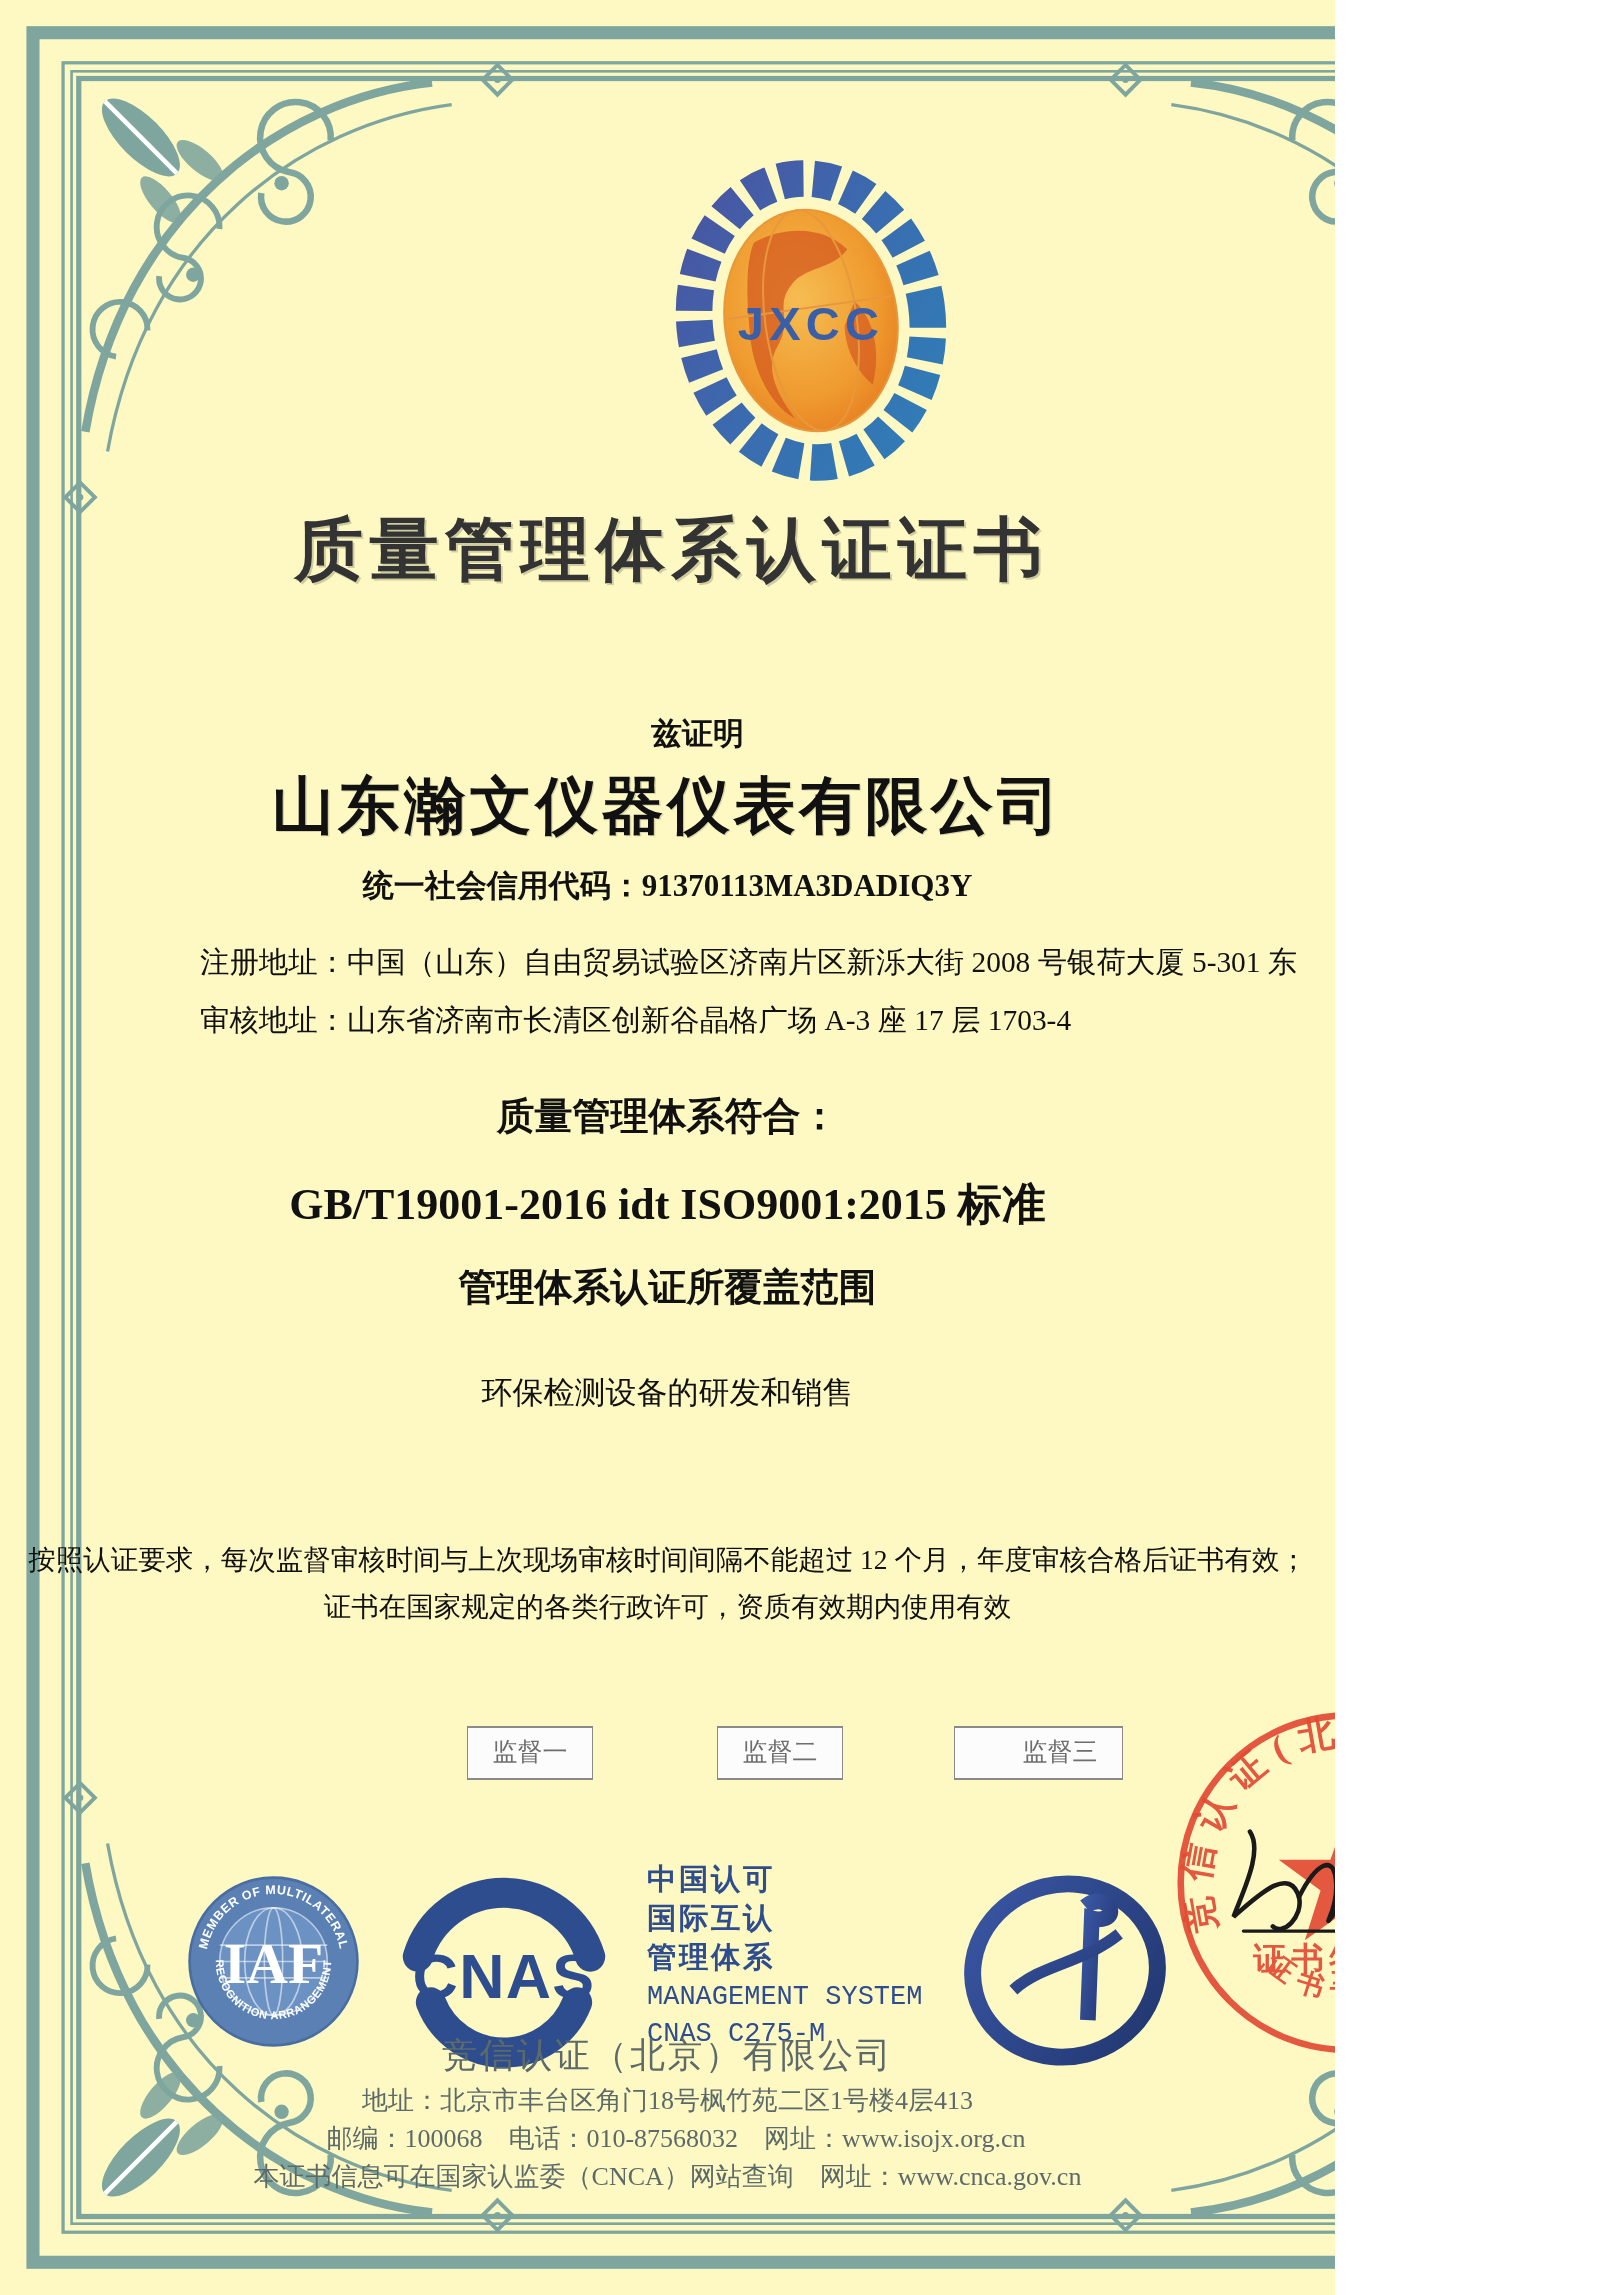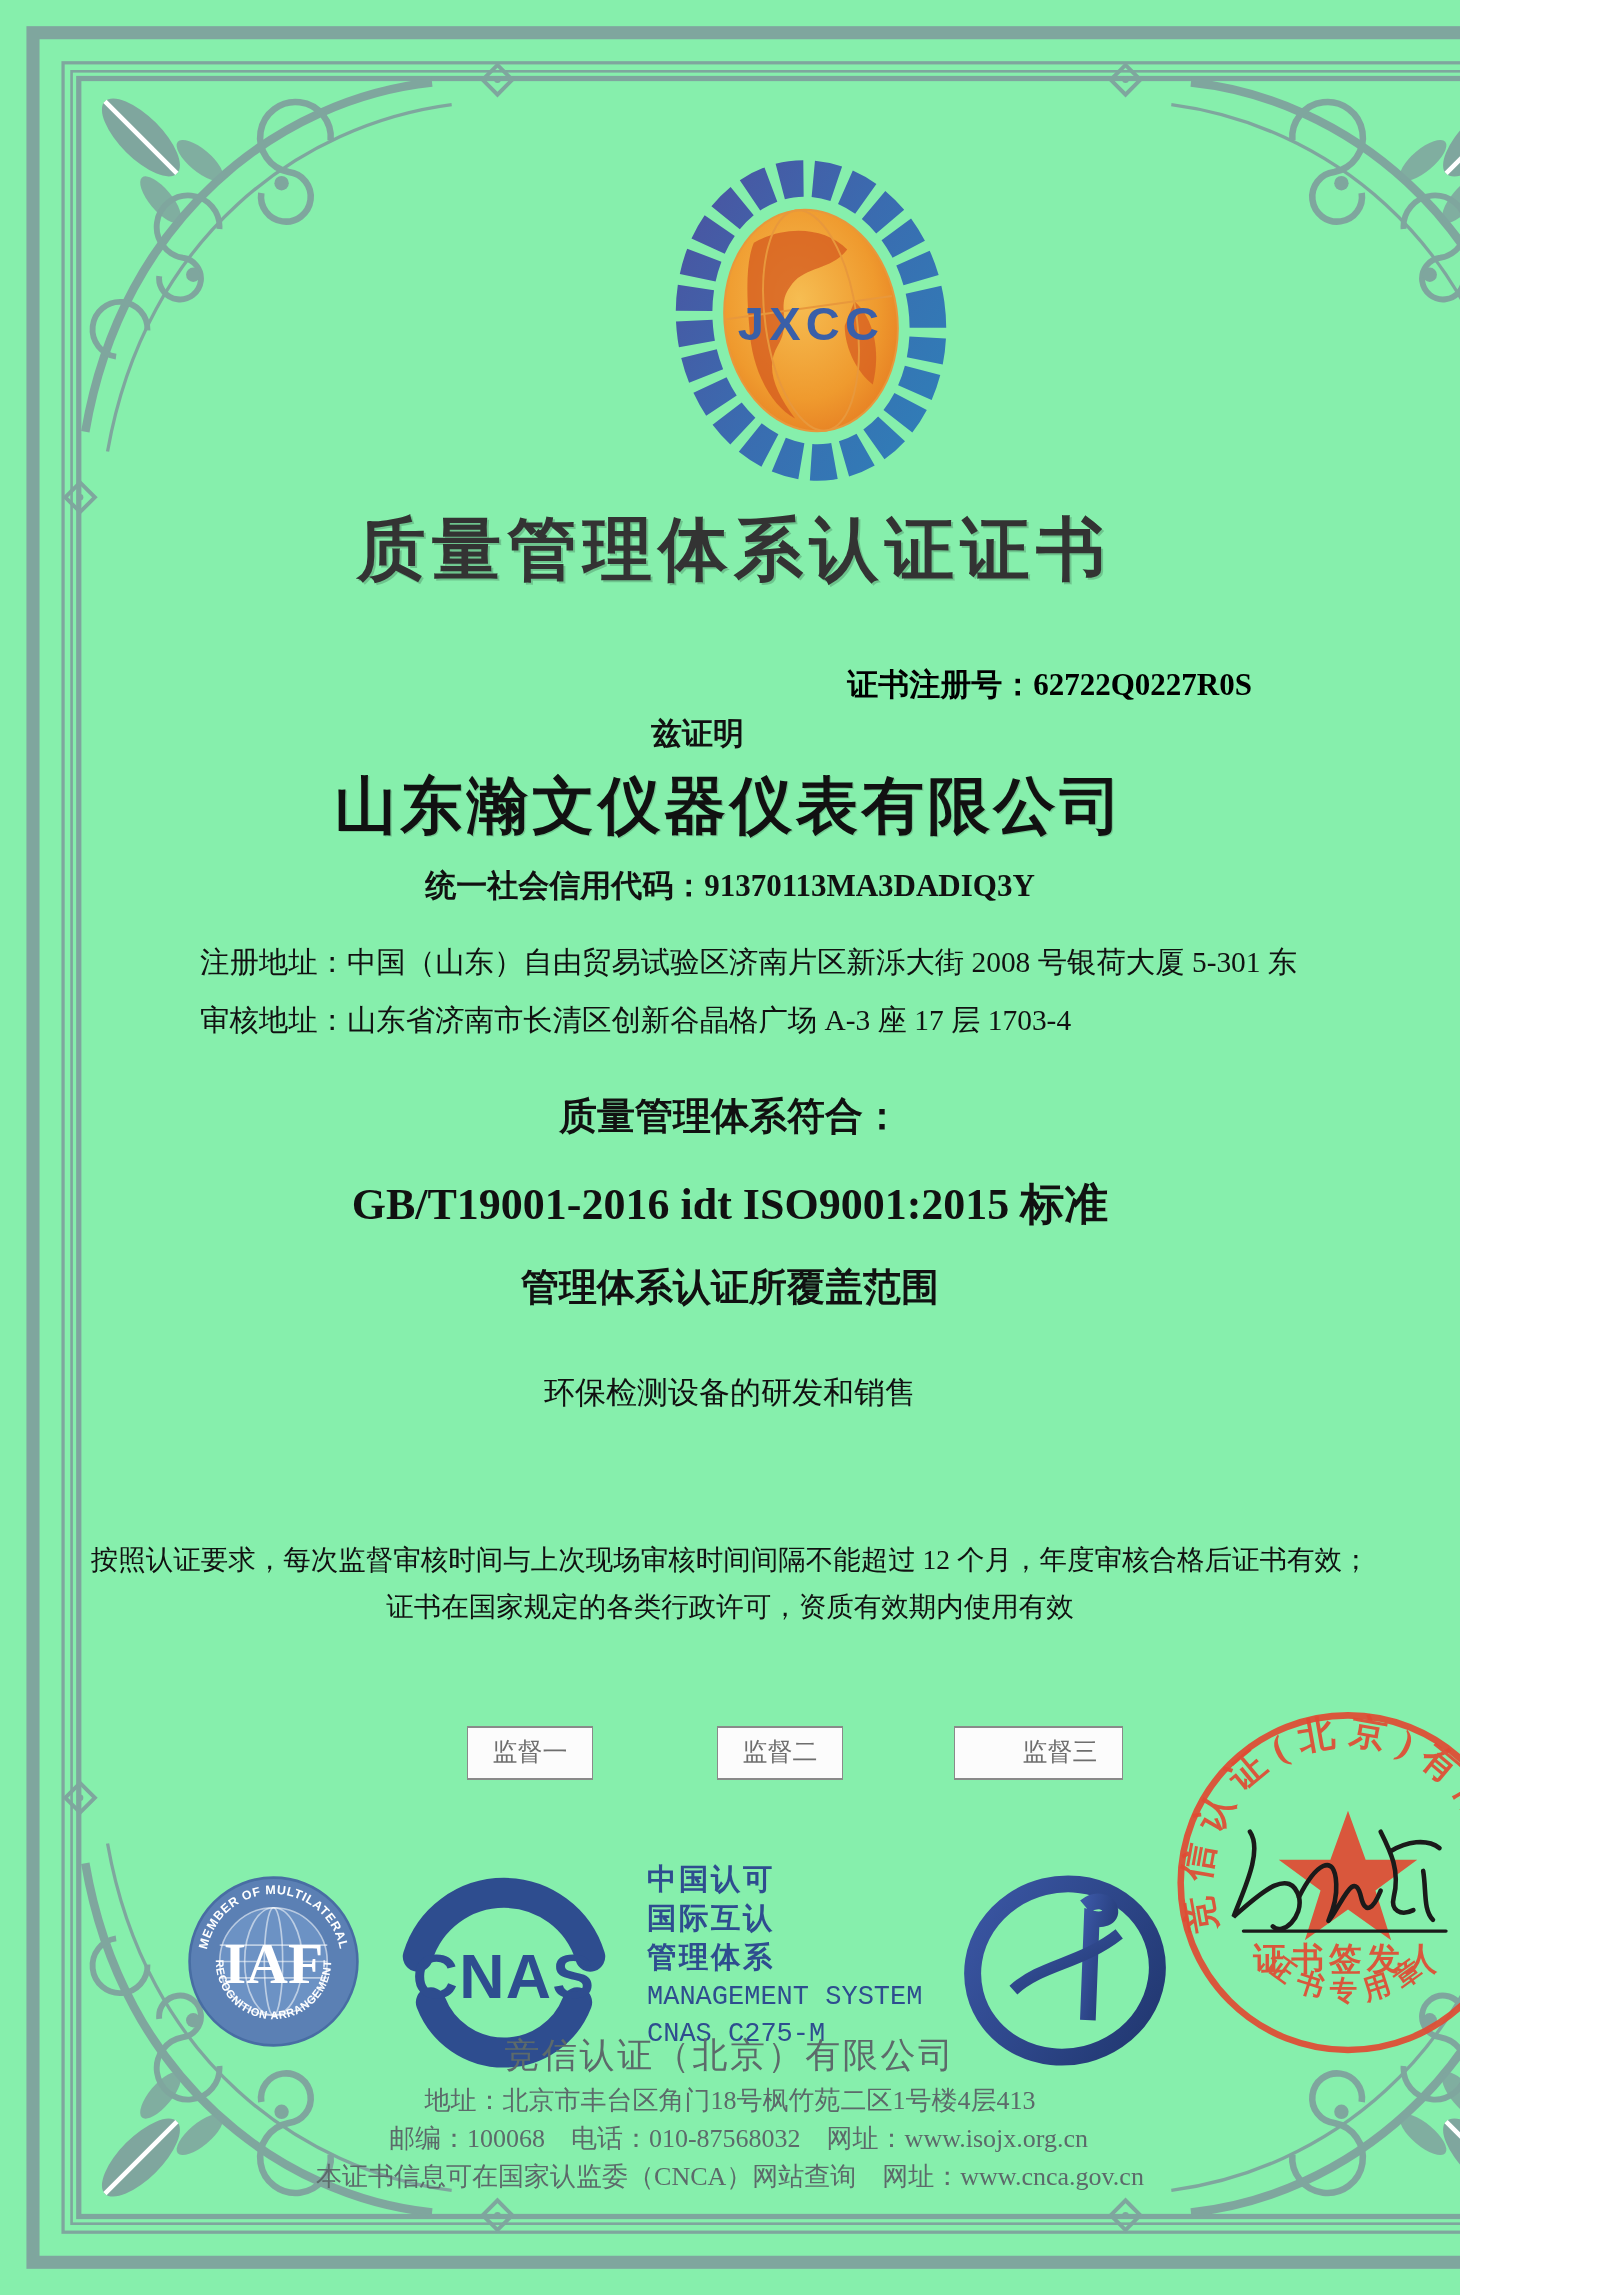--- a/index.html
+++ b/index.html
@@ -1,16 +1,16 @@
 <!DOCTYPE html>
 <html style="font-size:10.5px"><head>
 <meta charset="utf-8">
 <style>
   html,body{margin:0;padding:0;background:#ffffff;}
-  .page{position:relative;width:1460px;height:2295px;background:#86efac;overflow:hidden;
+  .page{position:relative;width:1335px;height:2295px;background:#fef9c3;overflow:hidden;
         font-family:"Liberation Serif", serif;color:#111;}
   .abs{position:absolute;}
   .center{left:0;right:0;text-align:center;}
 
   
   .cert-title{top:504px;font-family:"Liberation Sans", sans-serif;font-weight:700;
               font-size:69px;letter-spacing:6.5px;color:#333;
               text-shadow:2px 2px 0 rgba(0,0,0,0.18);padding-left:8px;}
   .reg-line{top:664px;right:208px;font-weight:700;font-size:31px;color:#000;}
   .certify{top:713px;left:651px;font-weight:700;font-size:31px;}
@@ -106,23 +106,20 @@
       <path d="M 330 250 C 355 280 360 330 340 380 C 320 360 305 320 310 285 Z" fill="#d4591f" opacity="0.7"></path>
       <ellipse cx="260" cy="270" rx="132" ry="170" fill="none" stroke="#e8983c" stroke-width="3"></ellipse>
       <ellipse cx="260" cy="270" rx="70" ry="170" fill="none" stroke="#e8983c" stroke-width="3"></ellipse>
       <line x1="132" y1="250" x2="388" y2="250" stroke="#e8983c" stroke-width="3"></line>
     </g>
     <text x="260" y="300" text-anchor="middle" font-family="Liberation Sans, sans-serif" font-weight="700" font-size="72" letter-spacing="8" fill="#3a5fa8">JXCC</text>
   </svg>
 
   <div class="abs center cert-title">质量管理体系认证证书</div>
 
-  <div class="abs reg-line">
-    <span>证书注册号：</span><span>62722Q0227R0S</span>
-  </div>
 
   <div class="abs certify">兹证明</div>
   <div class="abs center company">山东瀚文仪器仪表有限公司</div>
   <div class="abs center credit">统一社会信用代码：91370113MA3DADIQ3Y</div>
 
   <div class="abs addr addr1">注册地址：中国（山东）自由贸易试验区济南片区新泺大街 2008 号银荷大厦 5-301 东</div>
   <div class="abs addr addr2">审核地址：山东省济南市长清区创新谷晶格广场 A-3 座 17 层 1703-4</div>
 
   <div class="abs center h-conform">质量管理体系符合：</div>
   <div class="abs center h-standard">GB/T19001-2016 idt ISO9001:2015 标准</div>

